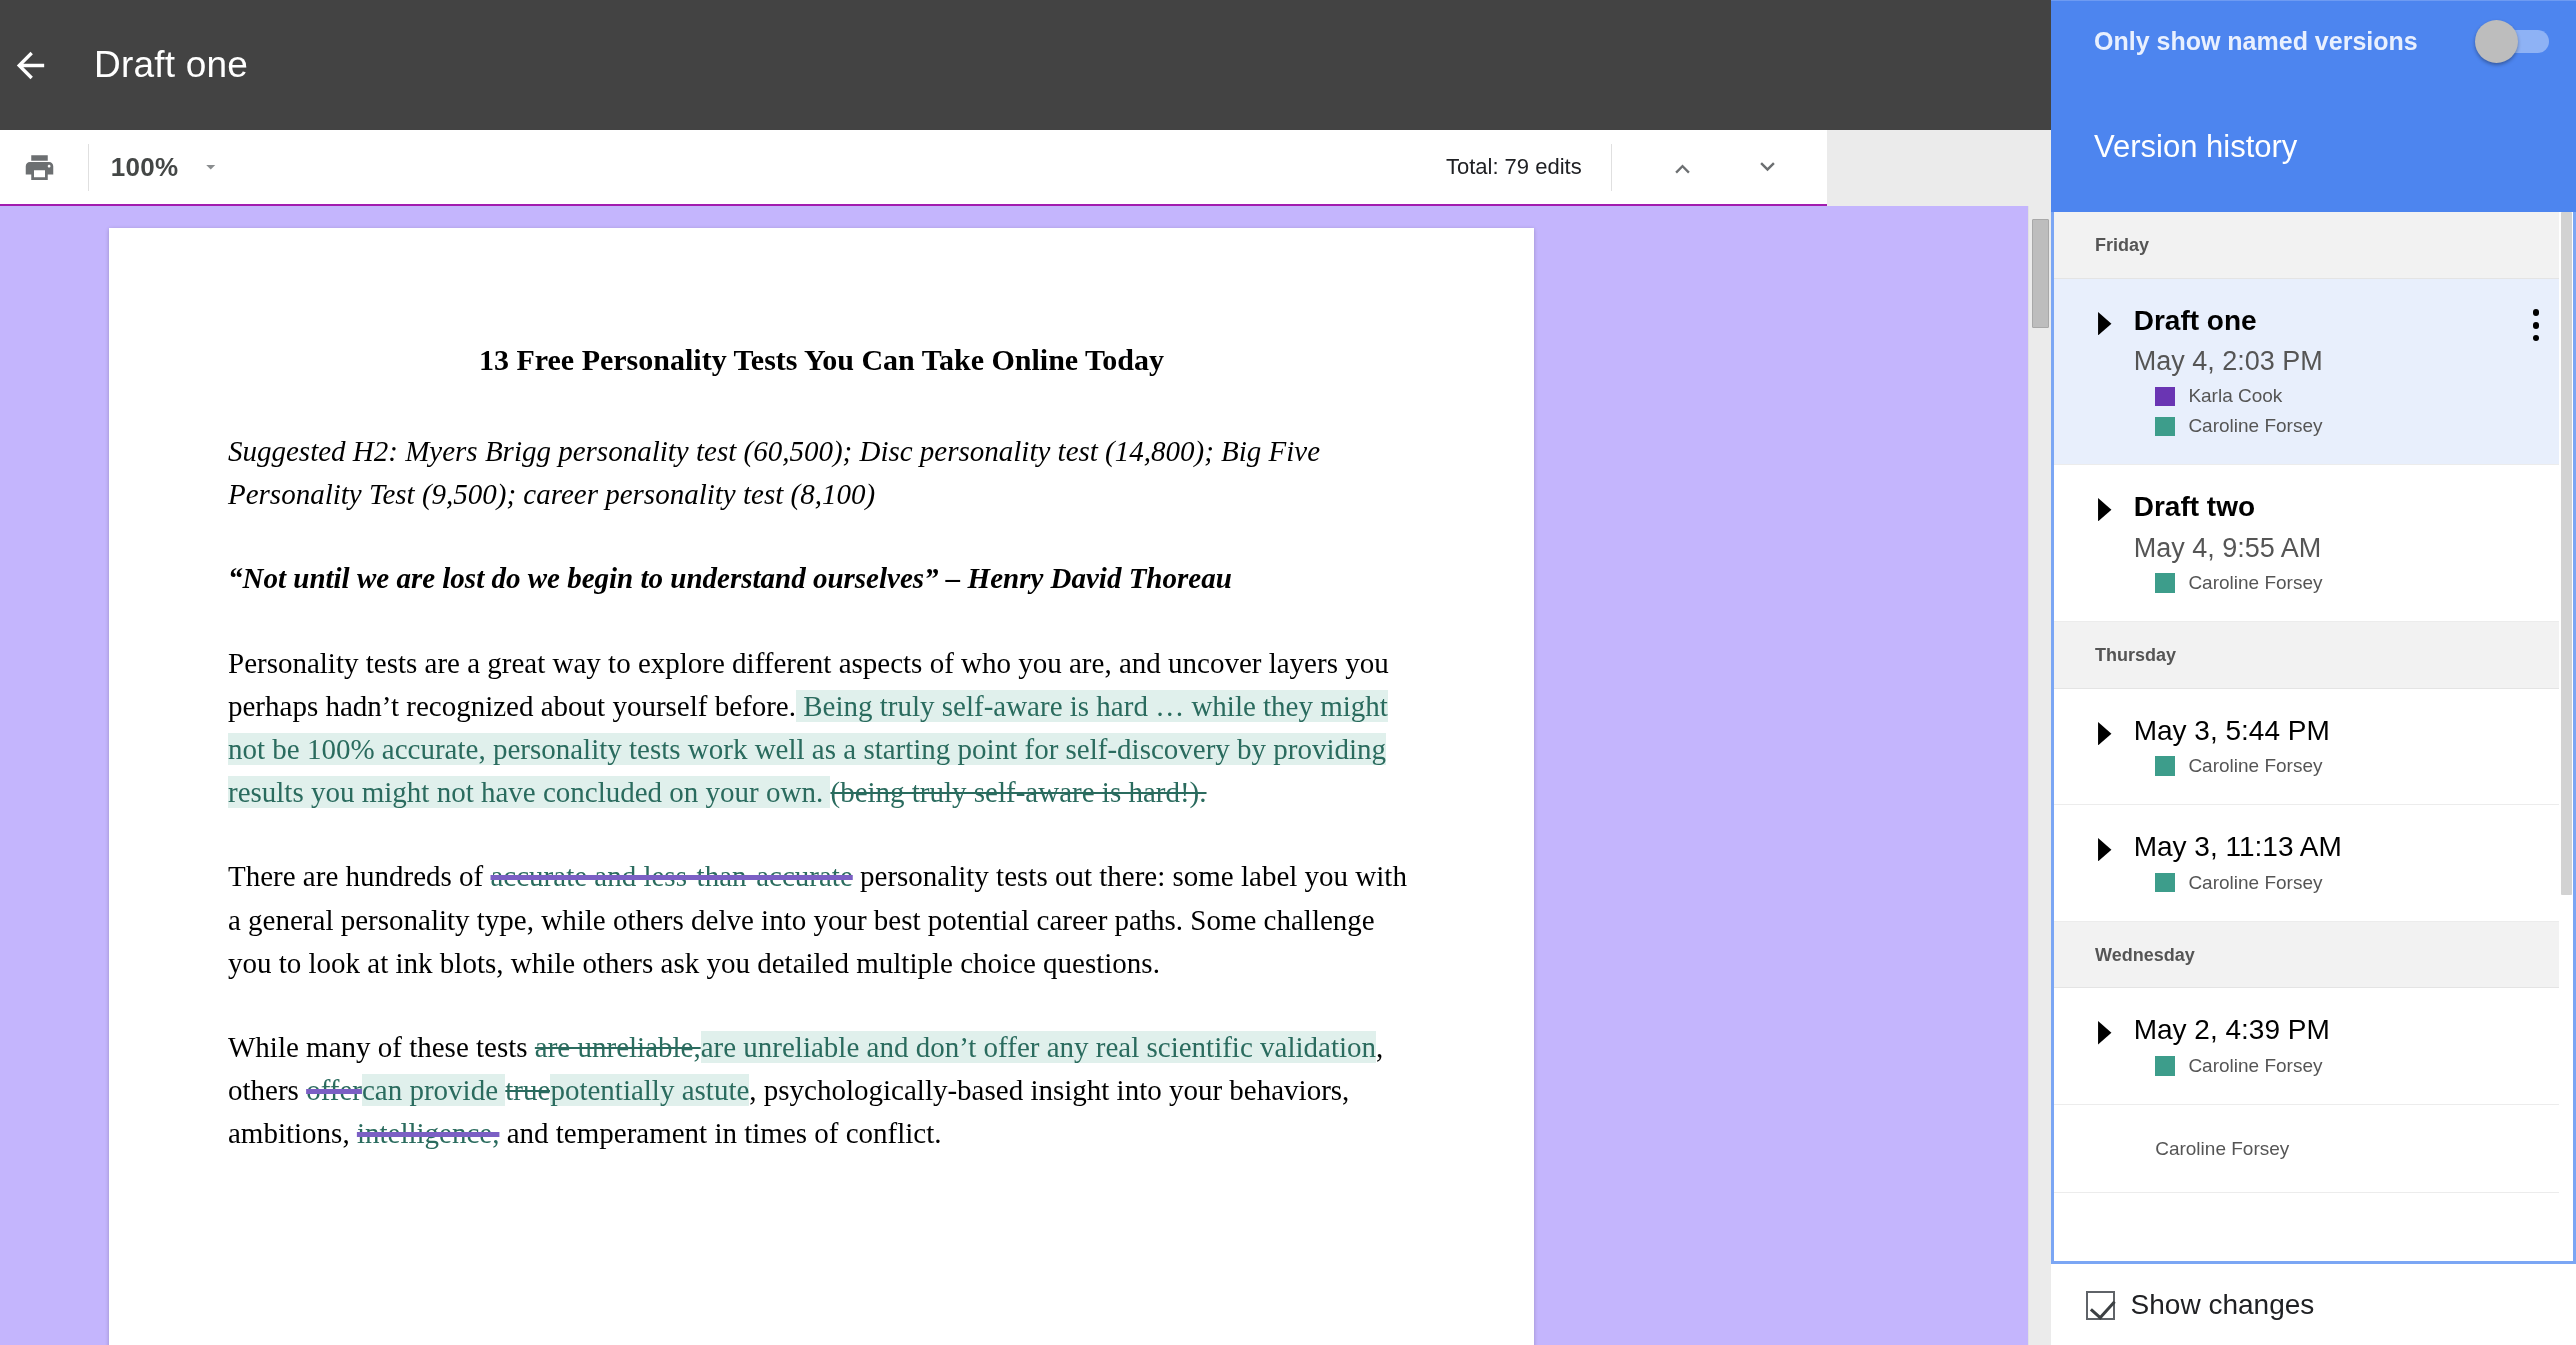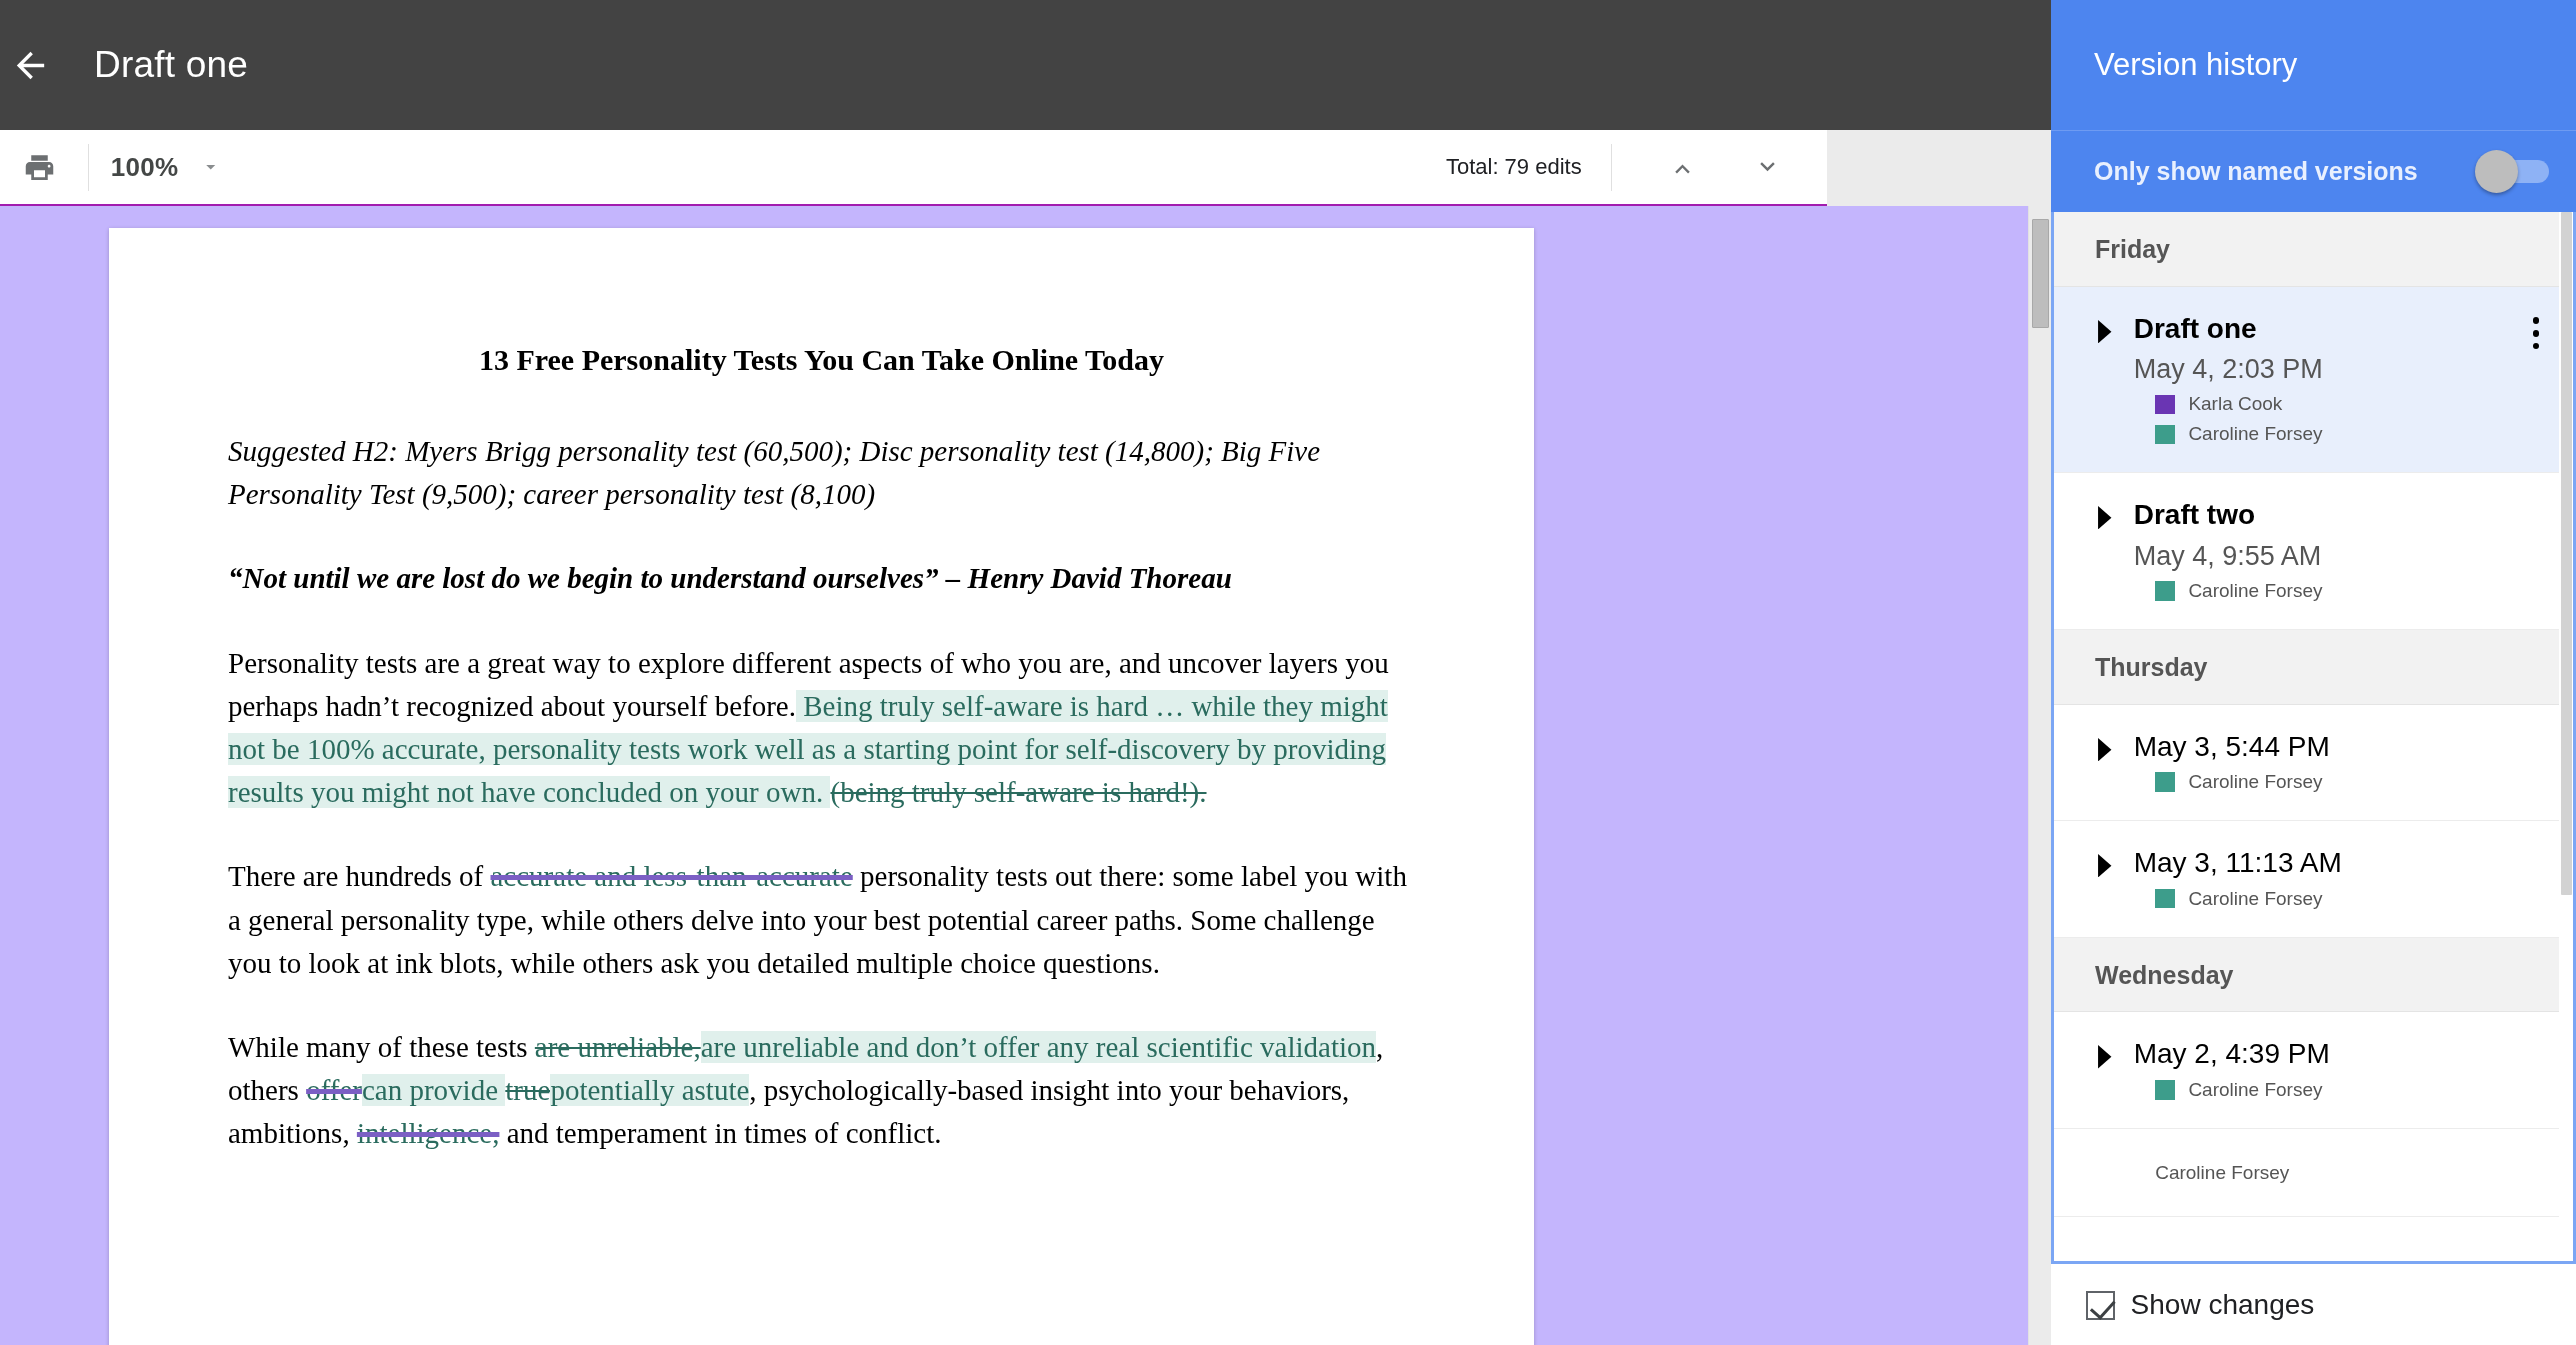--- a/index.html
+++ b/index.html
@@ -219,21 +219,21 @@
     border-left: 3.9px solid #7ba6f4;
     border-right: 3.9px solid #7ba6f4;
     border-bottom: 3.9px solid #7ba6f4;
     position: relative;
     background: #ffffff;
   }
   .day-header {
     background: #f2f2f2;
     border-bottom: 1px solid #e4e4e4;
     padding: 23.4px 0 21.5px 41px;
-    font-size: 25px;
+    font-size: 18px;
     font-weight: 700;
     color: #555555;
   }
   .version-item {
     padding: 25px 21.5px 27px 41px;
     border-bottom: 1px solid #ececec;
     position: relative;
     cursor: pointer;
     background: #ffffff;
   }
@@ -415,30 +415,30 @@
       </div>
     </div>
 
     <div id="canvas-scrollbar">
       <div id="canvas-scroll-thumb"></div>
     </div>
   </div>
 
   <div id="sidebar">
 
-    <div id="sidebar-header">
-      <div id="sidebar-title">Version history</div>
-    </div>
-
     <div id="named-toggle-row">
       <div id="named-toggle-label">Only show named versions</div>
       <div id="named-toggle">
         <div id="toggle-track"></div>
         <div id="toggle-knob"></div>
       </div>
+    </div>
+
+    <div id="sidebar-header">
+      <div id="sidebar-title">Version history</div>
     </div>
 
     <div id="version-list">
       <div id="version-list-inner">
           <div class="day-header">Friday</div>
           <div class="version-item selected">
             <div class="vi-top">
               <div class="expand-tri"><svg width="19.5" height="23.4" viewBox="0 0 10 14" aria-hidden="true">
                   <path d="M1 0l8 7-8 7z" fill="#000000"></path>
                 </svg></div>

